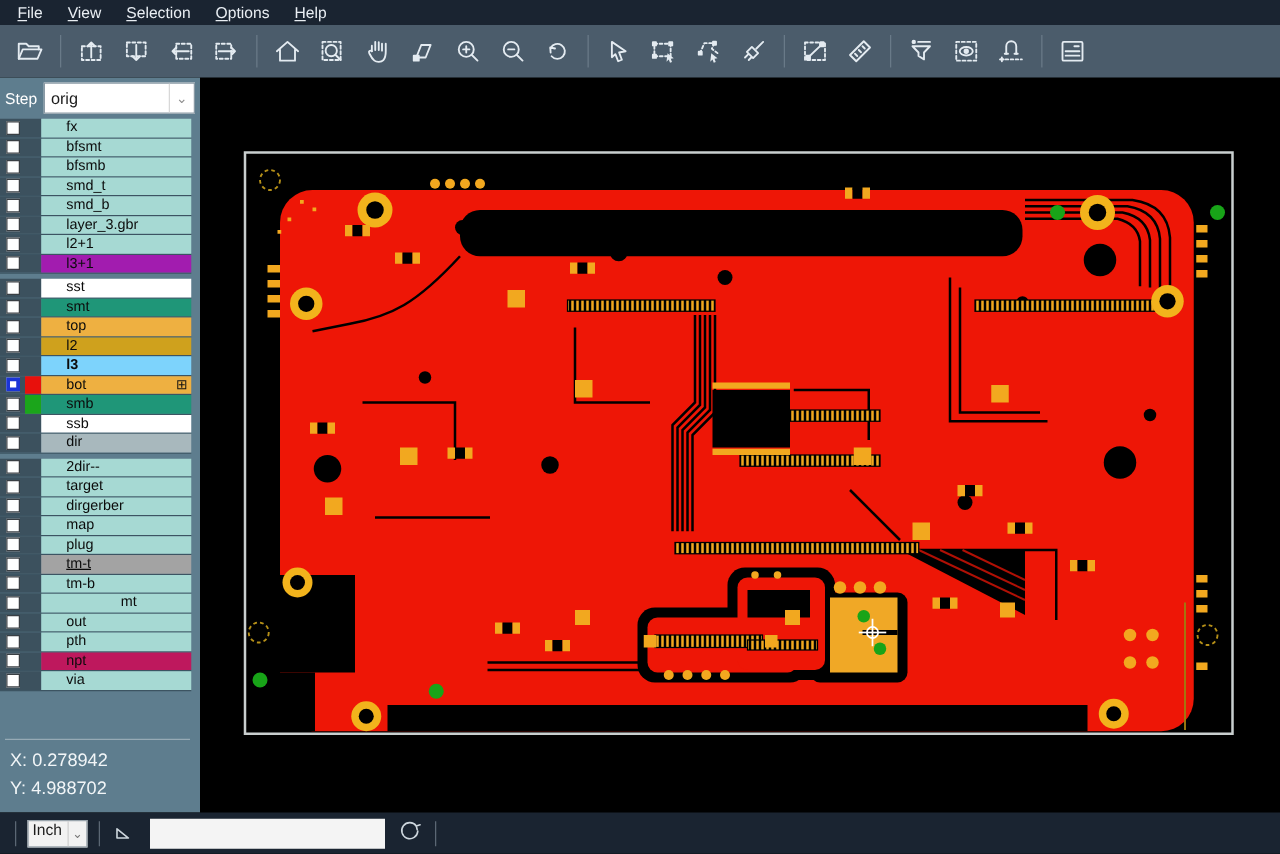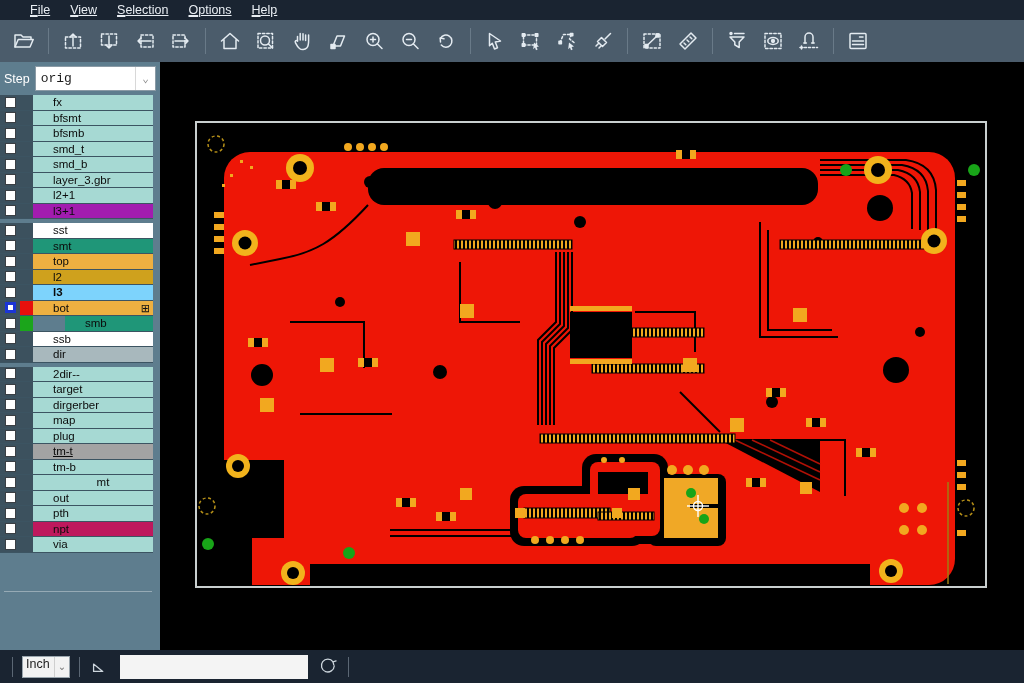--- a/index.html
+++ b/index.html
@@ -1,34 +1,34 @@
 <!DOCTYPE html>
 <html><head>
 <meta charset="utf-8">
 <style>
   * { margin:0; padding:0; box-sizing:border-box; }
   html,body { width:1024px; height:683px; overflow:hidden;
     font-family:"Liberation Sans", sans-serif; background:#000; }
   .menubar { position:absolute; left:0; top:0; width:1024px; height:20px;
-    background:#1a2431; display:flex; align-items:center; padding-left:20px;
-    color:#e9eef3; font-size:12.5px; z-index:5;text-decoration:underline; }
+    background:#1a2431; display:flex; align-items:center; padding-left:4px;
+    color:#e9eef3; font-size:12.5px; z-index:5; }
   .menubar .mi { padding:2px 10px; cursor:default; }
   .menubar .mi u { text-underline-offset:2px; }
   .toolbar { position:absolute; left:0; top:20px; width:1024px; height:42px;
     background:#4b5c6b; display:flex; align-items:center; padding-left:6px; z-index:5; }
   .tbtn { width:36px; height:34px; display:flex; align-items:center; justify-content:center; }
   .tbtn svg { width:24px; height:24px; stroke:#e4ebf1; fill:none; stroke-width:1.5;
     stroke-linecap:round; stroke-linejoin:round; }
   .tsep { width:1px; height:26px; background:#8494a1; opacity:.55; margin:0 6px; }
   .sidebar { position:absolute; left:0; top:62px; width:160px; height:588px;
     background:#5e7d8e; z-index:4; }
   .steprow { height:33px; display:flex; align-items:center; padding:0 4px; gap:5px; }
   .steplabel { color:#fff; font-size:12.5px; }
   .stepsel { flex:1; height:25px; background:#fff; border:1px solid #8a9aa5;
-    display:flex; align-items:center;font-family:Liberation Mono, monospace; }
+    display:flex; align-items:center; }
   .stepsel .val { flex:1; font-size:13px; color:#1c1c1c; padding:0 5px; }
   .stepsel .chev { width:20px; align-self:stretch; border-left:1px solid #d8d8d8;
     display:flex; align-items:center; justify-content:center; color:#8a8a8a; font-size:11px; }
   .lgroup { margin-bottom:4px; width:153px; }
   .lrow { display:flex; height:15.5px; border-bottom:1px solid rgba(20,35,45,.45); }
   .cbcell { width:20px; background:#3c515e; display:flex; align-items:center; justify-content:center; }
   .cb { width:11px; height:11px; background:#fff; border:1.5px solid #3a3f44; }
   .sw { width:13px; background:#3c515e; }
   .lab { flex:1; font-size:11.5px; color:#0b0b0b; padding-left:20px; line-height:14px;
     position:relative; white-space:nowrap; overflow:hidden; }
@@ -324,21 +324,21 @@
           <span class="cb" style="border-color: rgb(27, 53, 214); border-width: 3px;"></span>
         </span>
       <span class="sw" style="background: rgb(232, 16, 12);"></span>
       <span class="lab" style="background: rgb(238, 176, 65);"><span>bot</span><span class="grid">⊞</span></span>
     </div>
       <div class="lrow">
       <span class="cbcell">
           <span class="cb"></span>
         </span>
       <span class="sw" style="background: rgb(27, 165, 27);"></span>
-      <span class="lab" style="background: rgb(31, 150, 120); margin-left: 32px;"><span>smb</span><span class="grid"></span></span>
+      <span class="lab" style="background: rgb(31, 150, 120);"><span>smb</span><span class="grid"></span></span>
     </div>
       <div class="lrow">
       <span class="cbcell">
           <span class="cb"></span>
         </span>
       <span class="sw"></span>
       <span class="lab" style="background: rgb(255, 255, 255);"><span>ssb</span><span class="grid"></span></span>
     </div>
       <div class="lrow">
       <span class="cbcell">
@@ -429,20 +429,24 @@
     </div>
       <div class="lrow">
       <span class="cbcell">
           <span class="cb"></span>
         </span>
       <span class="sw"></span>
       <span class="lab" style="background: rgb(166, 217, 211);">via</span>
     </div>
     </div>
   <div class="xydiv"></div>
+  <div class="xy">
+    <div>X: 0.278942</div>
+    <div>Y: 4.988702</div>
+  </div>
 </div>
 
 <div class="canvas">
   <svg width="864" height="588" viewBox="0 0 864 588">
     <defs>
       <pattern id="pins" width="4" height="10" patternUnits="userSpaceOnUse">
         <rect width="4" height="10" fill="#000"></rect>
           <rect x="1" width="2" height="10" fill="#f2a81f"></rect>
       </pattern>
     </defs>

